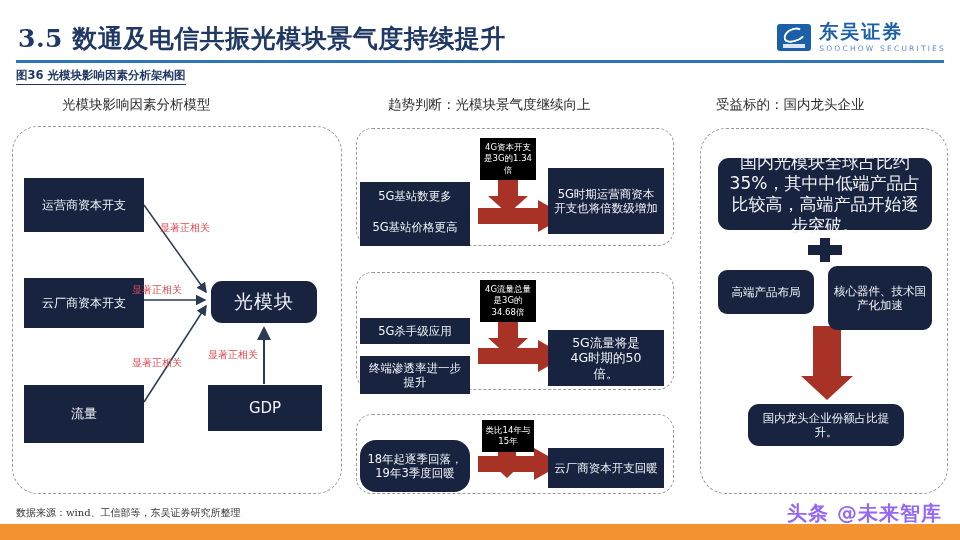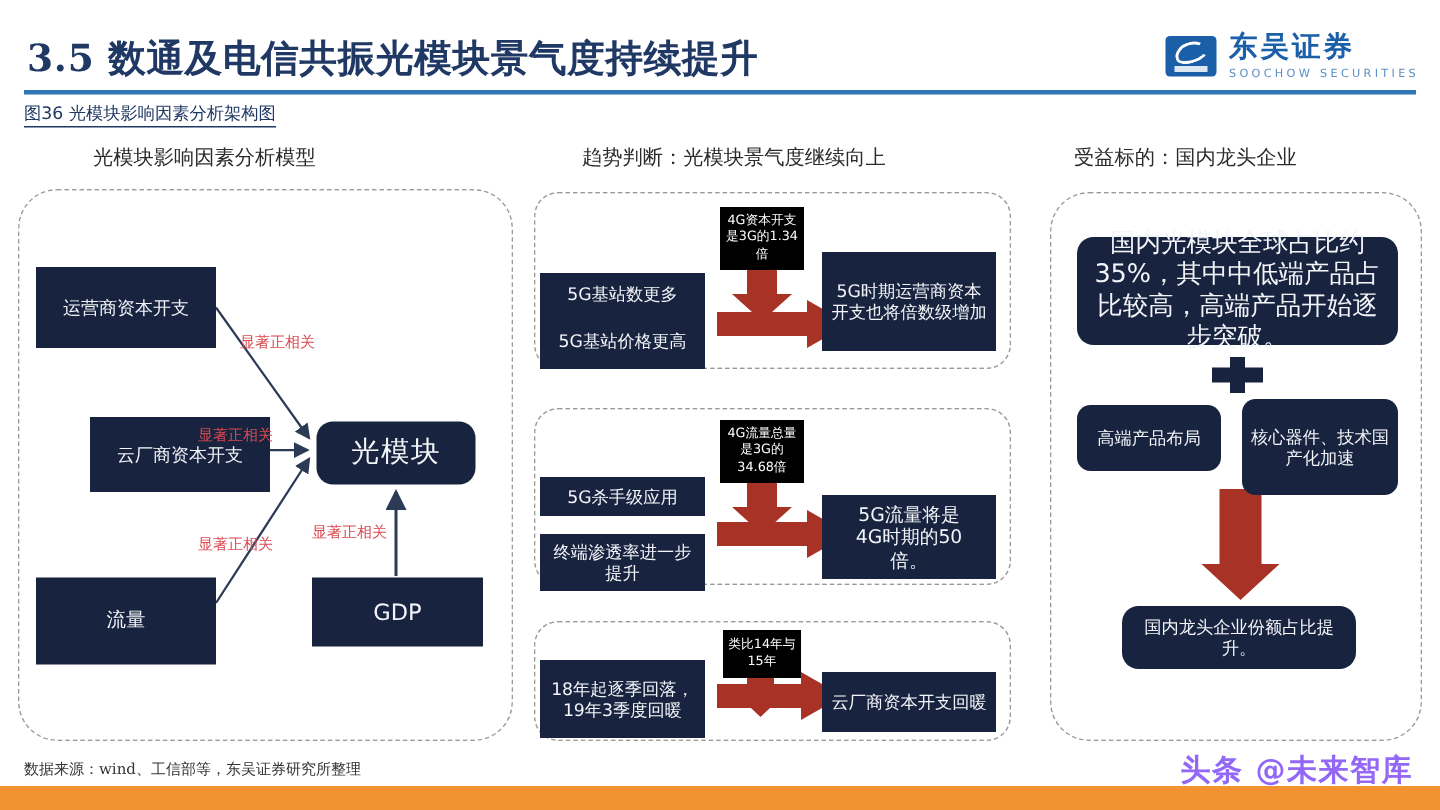--- a/index.html
+++ b/index.html
@@ -45,21 +45,21 @@
     font-size: 19px; font-weight: 700; color: #1b5fa8; line-height: 1.05;
     letter-spacing: 2px;
     font-family: "DejaVu Sans", "Liberation Sans", sans-serif;
   }
   .logo-txt-en {
     font-size: 7.5px; color: #5b8fc4; letter-spacing: 2.2px; margin-top: 2px;
   }
 
   .fig-caption {
     position: absolute; left: 16px; top: 68px;
-    font-size: 11.5px; font-weight: 400; color: #1f3864;
+    font-size: 11.5px; font-weight: 700; color: #1f3864;
     border-bottom: 1.4px solid #1f3864; padding-bottom: 1px;
     font-family: "DejaVu Sans", "Liberation Sans", sans-serif;
   }
 
   
   .col-head {
     position: absolute; font-size: 13.5px; color: #2b2b2b;
     font-family: "DejaVu Serif", "Liberation Serif", serif;
     white-space: nowrap;
   }
@@ -84,35 +84,35 @@
   .nbox {
     position: absolute; background: #17233f; color: #f2f4f8;
     display: flex; align-items: center; justify-content: center;
     text-align: center; line-height: 1.25;
     font-family: "DejaVu Sans", "Liberation Sans", sans-serif;
   }
   .nbox.round-lg { border-radius: 12px; }
 
   
   #b-carrier { left: 24px;  top: 178px; width: 120px; height: 54px; font-size: 12px; padding: 0 6px; }
-  #b-cloud   { left: 24px;  top: 278px; width: 120px; height: 50px; font-size: 12px; padding: 0 6px; margin-left: 36px; }
+  #b-cloud   { left: 24px;  top: 278px; width: 120px; height: 50px; font-size: 12px; padding: 0 6px; }
   #b-traffic { left: 24px;  top: 385px; width: 120px; height: 58px; font-size: 13px; }
   #b-gdp     { left: 208px; top: 385px; width: 114px; height: 46px; font-size: 15px; }
   #b-core    { left: 211px; top: 281px; width: 106px; height: 42px; font-size: 19px; border-radius: 11px; letter-spacing: 1px; }
 
   
   #m1-a { left: 360px; top: 182px; width: 110px; height: 28px; font-size: 11.5px; }
   #m1-b { left: 360px; top: 208px; width: 110px; height: 38px; font-size: 11.5px; padding: 0 4px; }
   #m1-r { left: 548px; top: 168px; width: 116px; height: 66px; font-size: 11.5px; padding: 0 5px; }
 
   #m2-a { left: 360px; top: 318px; width: 110px; height: 26px; font-size: 11.5px; }
   #m2-b { left: 360px; top: 356px; width: 110px; height: 38px; font-size: 11.5px; padding: 0 4px; }
   #m2-r { left: 548px; top: 330px; width: 116px; height: 56px; font-size: 12.5px; padding: 0 19px; }
 
-  #m3-a { left: 360px; top: 440px; width: 110px; height: 52px; font-size: 11.5px; padding: 0 4px; border-radius: 0; }
+  #m3-a { left: 360px; top: 440px; width: 110px; height: 52px; font-size: 11.5px; padding: 0 4px; border-radius: 16px; }
   #m3-r { left: 548px; top: 448px; width: 116px; height: 40px; font-size: 11.5px; padding: 0 5px; }
 
   
   #r-main  { left: 718px; top: 158px; width: 214px; height: 72px; font-size: 17px; padding: 0 8px; border-radius: 11px; }
   #r-sub-a { left: 718px; top: 270px; width: 96px;  height: 44px; font-size: 11.5px; border-radius: 9px; }
   #r-sub-b { left: 828px; top: 266px; width: 104px; height: 64px; font-size: 11.5px; padding: 0 4px; border-radius: 9px; }
   #r-result{ left: 748px; top: 404px; width: 156px; height: 42px; font-size: 11.5px; padding: 0 6px; border-radius: 11px; }
 
   
   .plus {

